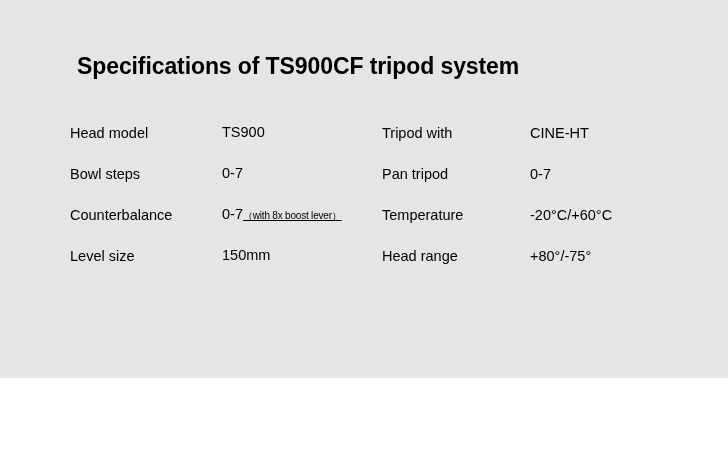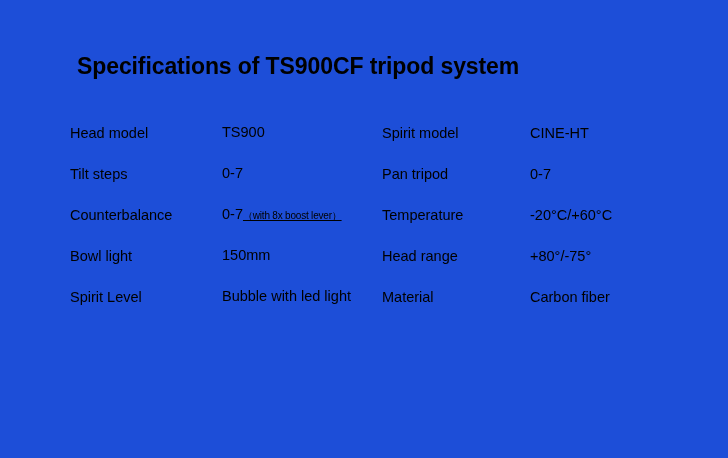--- a/index.html
+++ b/index.html
@@ -12,22 +12,22 @@
     height: 458px;
     overflow: hidden;
     font-family: "Liberation Sans", sans-serif;
     color: #000000;
     -webkit-font-smoothing: antialiased;
   }
 
   .sheet {
     position: relative;
     width: 728px;
-    height: 458px;
-    background: #1d4ed8;
+    height: 378px;
+    background: #e5e5e5;
   }
 
   
   .spec-title {
     position: absolute;
     left: 77px;
     top: 52px;
     font-size: 23px;
     font-weight: bold;
     letter-spacing: -0.1px;
@@ -82,50 +82,44 @@
       <col class="col-label-a">
       <col class="col-value-a">
       <col class="col-label-b">
       <col class="col-value-b">
     </colgroup>
     <tbody>
 
       <tr>
         <td>Head model</td>
         <td><span>TS900</span><span class="note"></span></td>
-        <td>Spirit model</td>
+        <td>Tripod with</td>
         <td>CINE-HT</td>
       </tr>
 
 
       <tr>
-        <td>Tilt steps</td>
+        <td>Bowl steps</td>
         <td><span>0-7</span><span class="note"></span></td>
         <td>Pan tripod</td>
         <td>0-7</td>
       </tr>
 
       <tr>
         <td>Counterbalance</td>
         <td><span>0-7</span><span class="note">（with 8x boost lever）</span></td>
         <td>Temperature</td>
         <td>-20°C/+60°C</td>
       </tr>
 
       <tr>
-        <td>Bowl light</td>
+        <td>Level size</td>
         <td><span>150mm</span><span class="note"></span></td>
         <td>Head range</td>
         <td>+80°/-75°</td>
       </tr>
 
 
-      <tr>
-        <td>Spirit Level</td>
-        <td><span>Bubble with led light</span><span class="note"></span></td>
-        <td>Material</td>
-        <td>Carbon fiber</td>
-      </tr>
 
     </tbody>
   </table>
 
 </div>
 
 </body></html>

